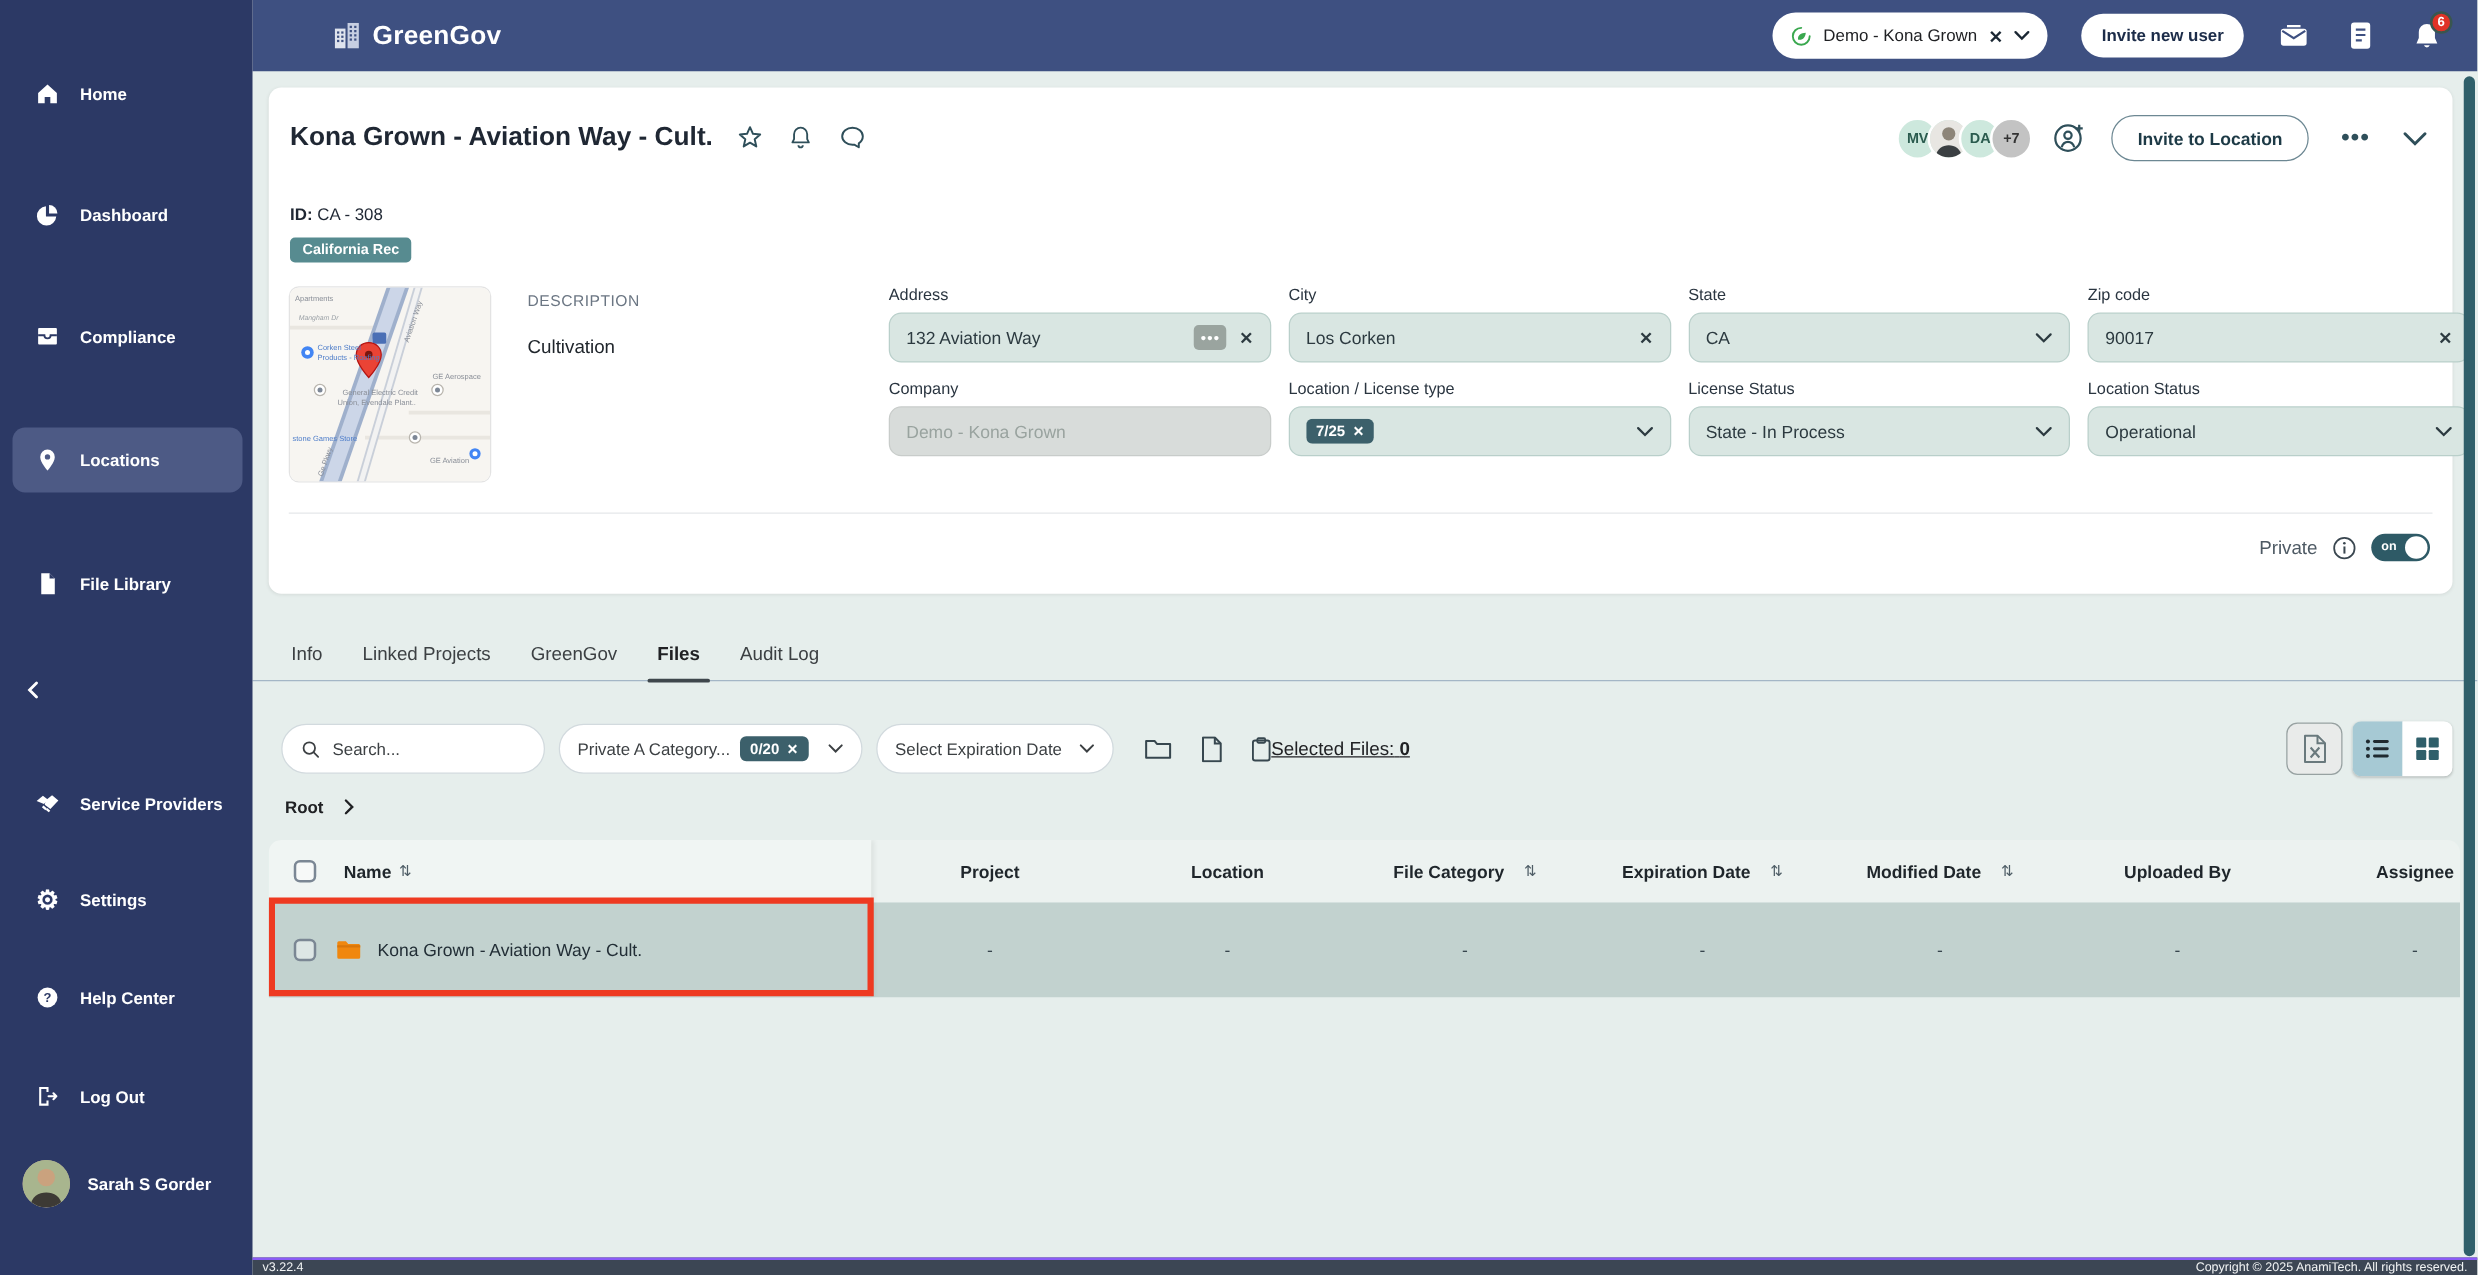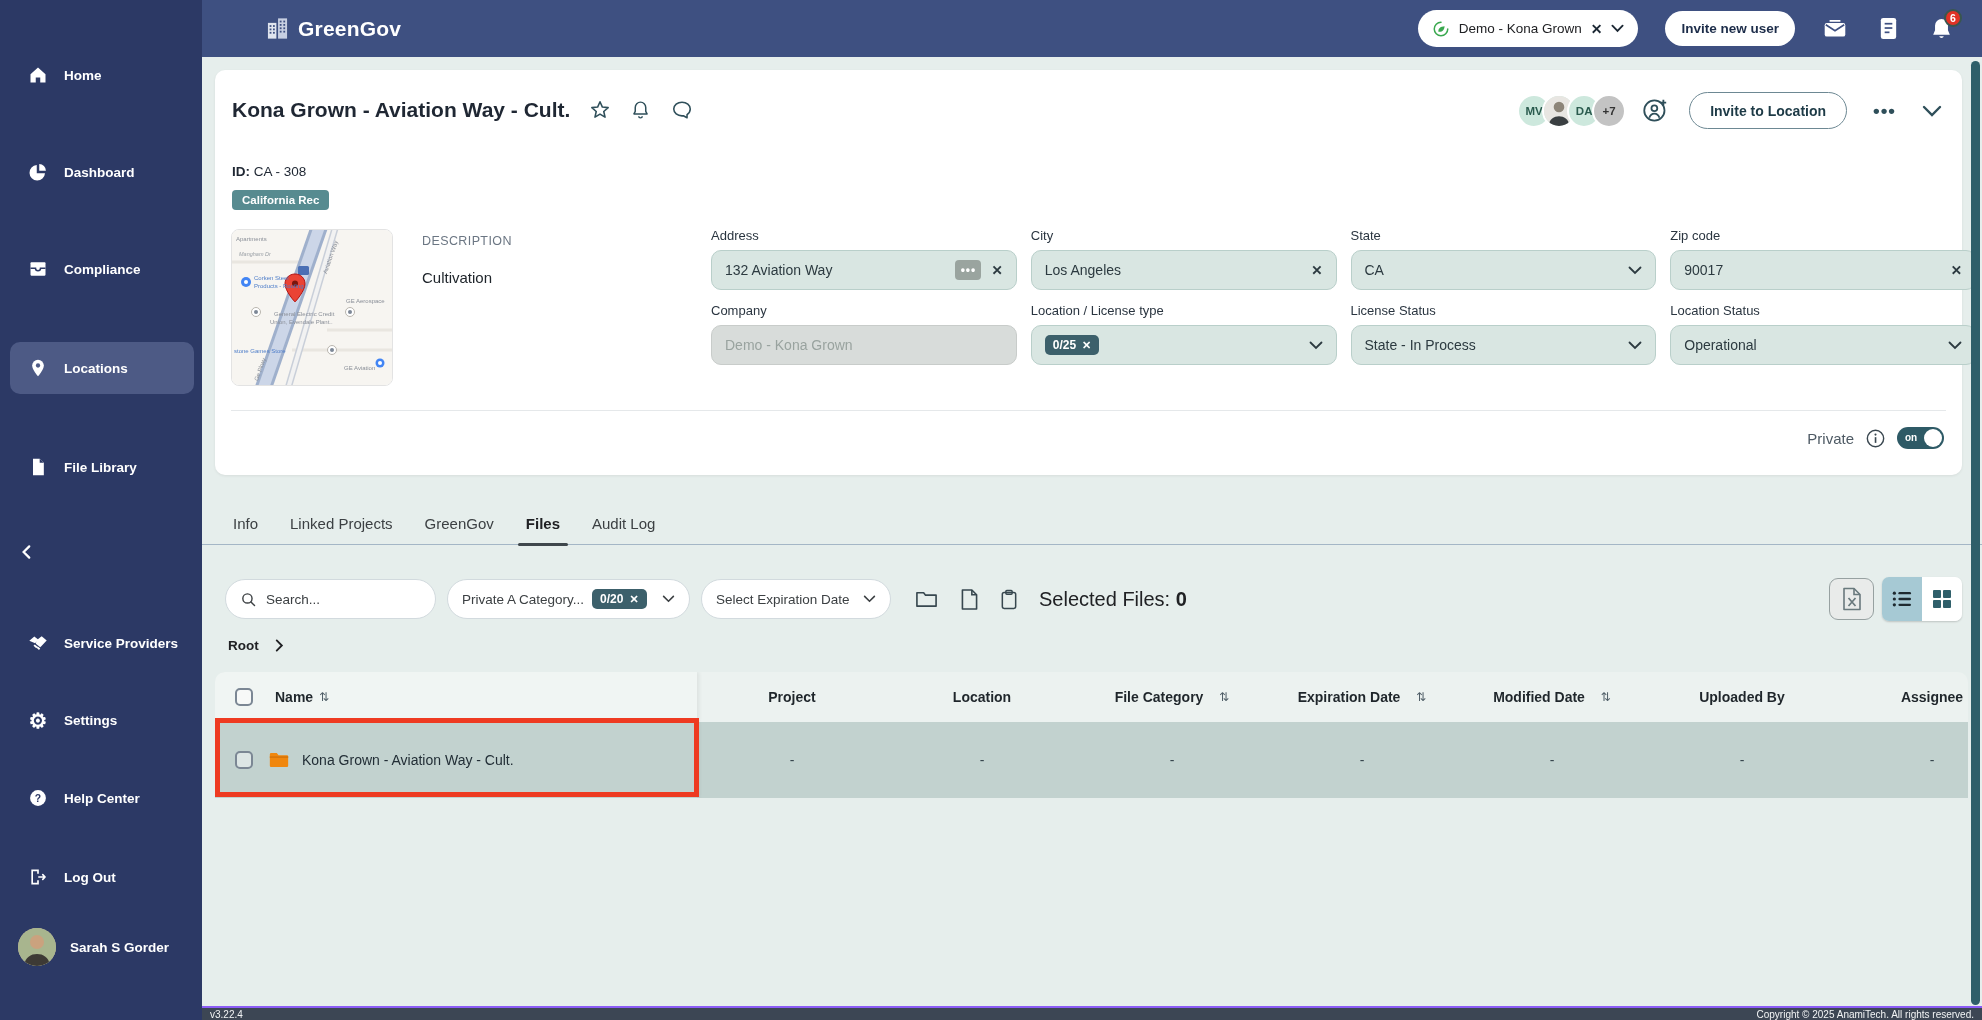--- a/index.html
+++ b/index.html
@@ -71,21 +71,21 @@
 
   
   .toolbar { position:absolute; left:225px; top:578px; height:42px; display:flex; align-items:center; }
   .search-pill { width:211px; height:40px; background:#fff; border:1px solid #d2dade; border-radius:20px; display:flex; align-items:center; gap:9px; padding:0 14px; }
   .search-pill input { border:none; outline:none; background:transparent; font-family:inherit; font-size:13.5px; color:#202124; width:130px; }
   .search-pill input::placeholder { color:#3c4043; }
   .drop-pill { height:40px; background:#fff; border:1px solid #d2dade; border-radius:20px; display:flex; align-items:center; padding:0 14px; font-size:13.5px; color:#3c4043; cursor:pointer; margin-left:11px; }
   .drop-pill .chip { margin-left:8px; }
   .tool-icons { display:flex; align-items:center; gap:23px; margin-left:24px; }
   .tool-icon { display:inline-flex; cursor:pointer; }
-  .sel-files { margin-left:22px; font-size:20px; color:#202124; }
+  .sel-files { font-size:15px; color:#202124;text-decoration:underline; }
   .sel-files b { font-weight:700; }
   .toolbar-right { position:absolute; right:20px; top:577px; display:flex; align-items:center; gap:8px; }
   .export-btn { width:45px; height:42px; background:#e9ebea; border:1px solid #97a1a1; border-radius:9px; display:flex; align-items:center; justify-content:center; cursor:pointer; }
   .view-seg { display:flex; height:44px; border-radius:7px; overflow:hidden; box-shadow:0 1px 2px rgba(0,0,0,.18); }
   .seg { width:40px; display:flex; align-items:center; justify-content:center; cursor:pointer; background:#fff; }
   .seg.selected { background:#a6c9d4; }
 
   
   .crumb { position:absolute; left:228px; top:638px; display:flex; align-items:center; gap:16px; font-size:13.5px; font-weight:700; color:#202124; }
   .crumb .chev { display:inline-flex; cursor:pointer; }
@@ -390,21 +390,21 @@
       <label>Address</label>
       <div class="fbox">
         <span class="fval">132 Aviation Way</span>
         <span class="menu-box">•••</span>
         <span class="fx">✕</span>
       </div>
     </div>
     <div class="fgroup">
       <label>City</label>
       <div class="fbox">
-        <span class="fval">Los Angeles</span>
+        <span class="fval">Los Corken</span>
         <span class="fx">✕</span>
       </div>
     </div>
     <div class="fgroup">
       <label>State</label>
       <div class="fbox">
         <span class="fval">CA</span>
         <span class="fchev">
           <svg width="14" height="9" viewBox="0 0 14 9">
               <path d="M1.5 1.5 7 7l5.5-5.5" fill="none" stroke="#2c3a40" stroke-width="1.8" stroke-linecap="round"></path>
@@ -422,21 +422,21 @@
     <div class="fgroup">
       <label>Company</label>
       <div class="fbox disabled">
         <span class="fval">Demo - Kona Grown</span>
       </div>
     </div>
     <div class="fgroup">
       <label>Location / License type</label>
       <div class="fbox">
         <span class="fval"><span class="chip">
-              <span>0/25</span>
+              <span>7/25</span>
               <span class="chip-x">✕</span>
             </span></span>
         <span class="fchev">
           <svg width="14" height="9" viewBox="0 0 14 9">
               <path d="M1.5 1.5 7 7l5.5-5.5" fill="none" stroke="#2c3a40" stroke-width="1.8" stroke-linecap="round"></path>
             </svg>
         </span>
       </div>
     </div>
     <div class="fgroup">

